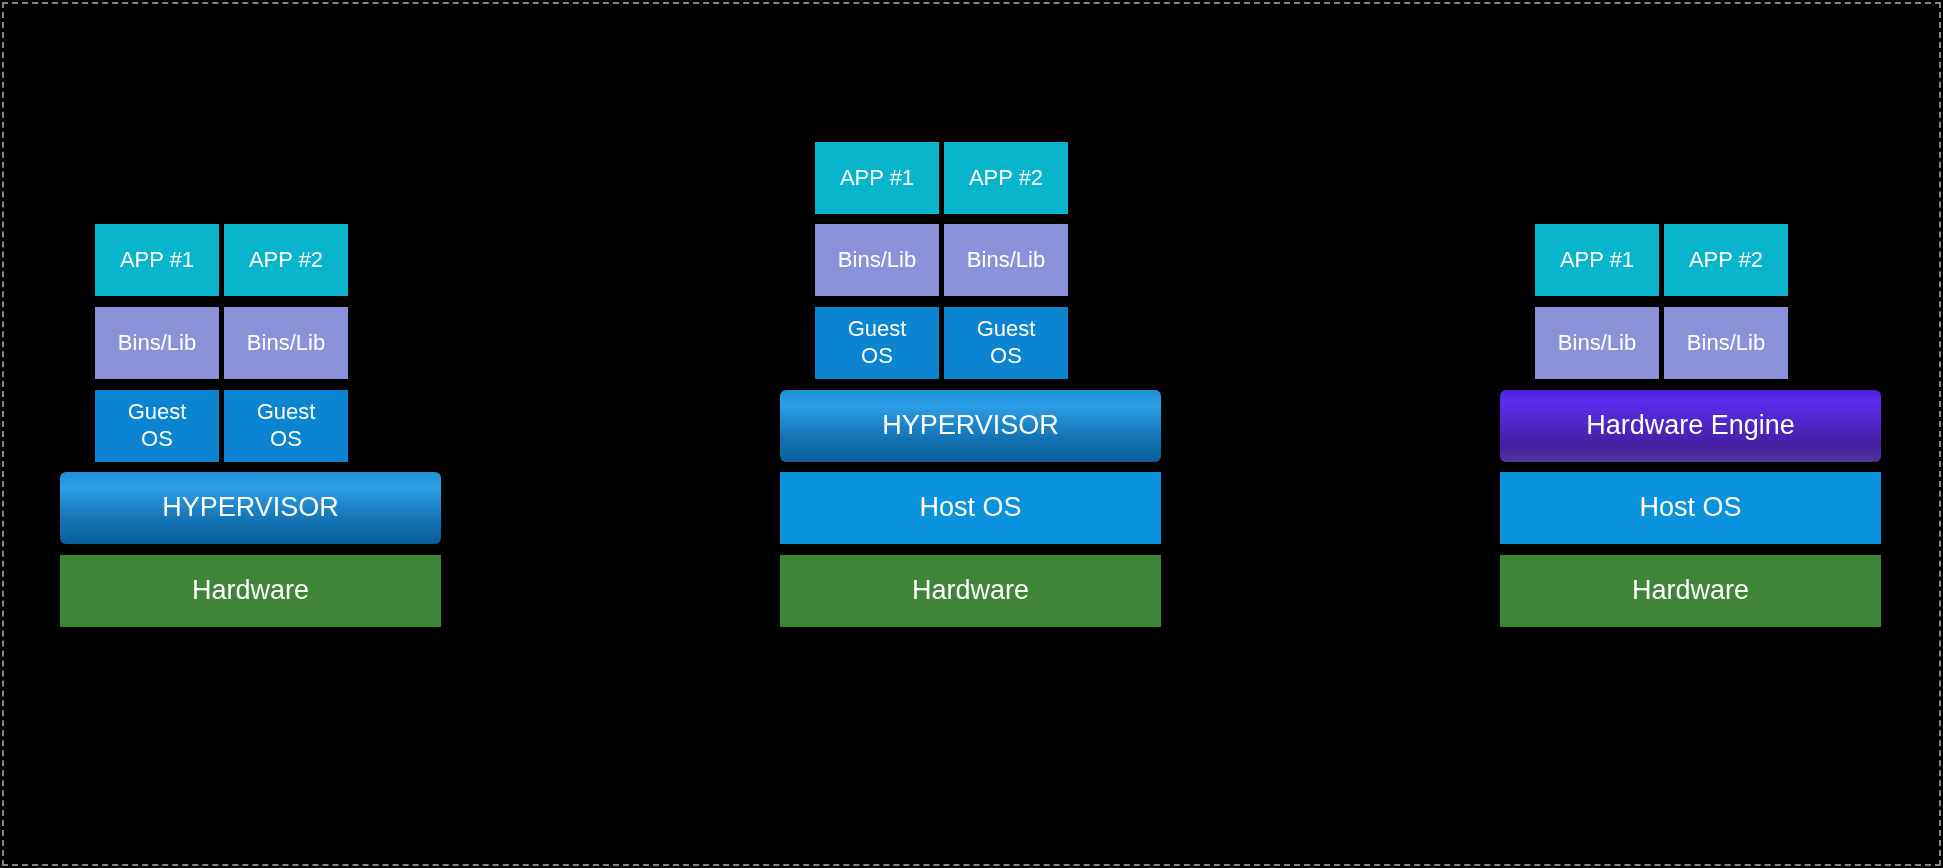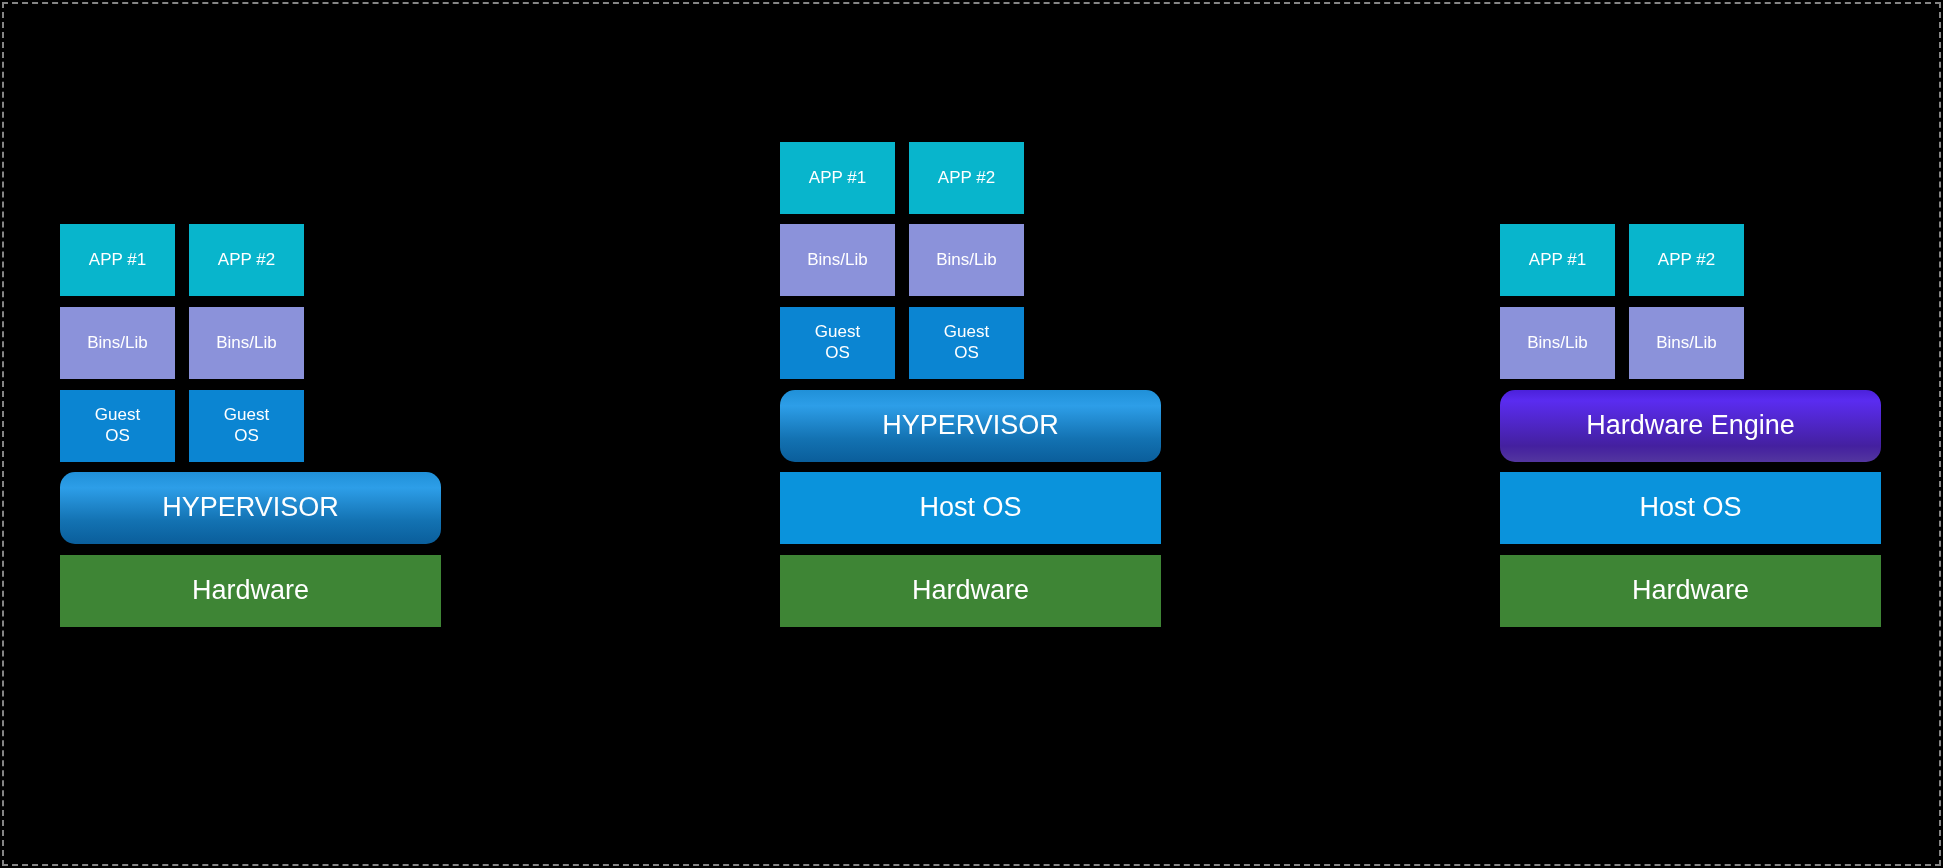--- a/index.html
+++ b/index.html
@@ -18,23 +18,23 @@
   }
   .stack{position:absolute;top:0;left:0;width:100%;height:100%;}
   .box{
     position:absolute;
     display:flex;align-items:center;justify-content:center;
     color:#ffffff;
     text-align:center;
     white-space:pre-line;
     box-sizing:border-box;
   }
-  .pair-box{width:115px;height:72px;font-size:17px;line-height:1.22;}
+  .pair-box{width:124px;height:72px;font-size:22px;line-height:1.22;margin-left:35px;}
   .full-box{width:381px;height:72px;font-size:27px;line-height:1.1;}
-  .rounded{border-radius:15px;}
+  .rounded{border-radius:6px;}
 </style>
 </head>
 <body>
 
 <div id="canvas">
   <div id="dashed-frame"></div>
   <div id="stacks-root">
       <div class="stack">
         <div class="box pair-box" style="left: 60px; top: 224px; background: rgb(8, 181, 204);">APP #1</div>
         <div class="box pair-box" style="left: 189px; top: 224px; background: rgb(8, 181, 204);">APP #2</div>

